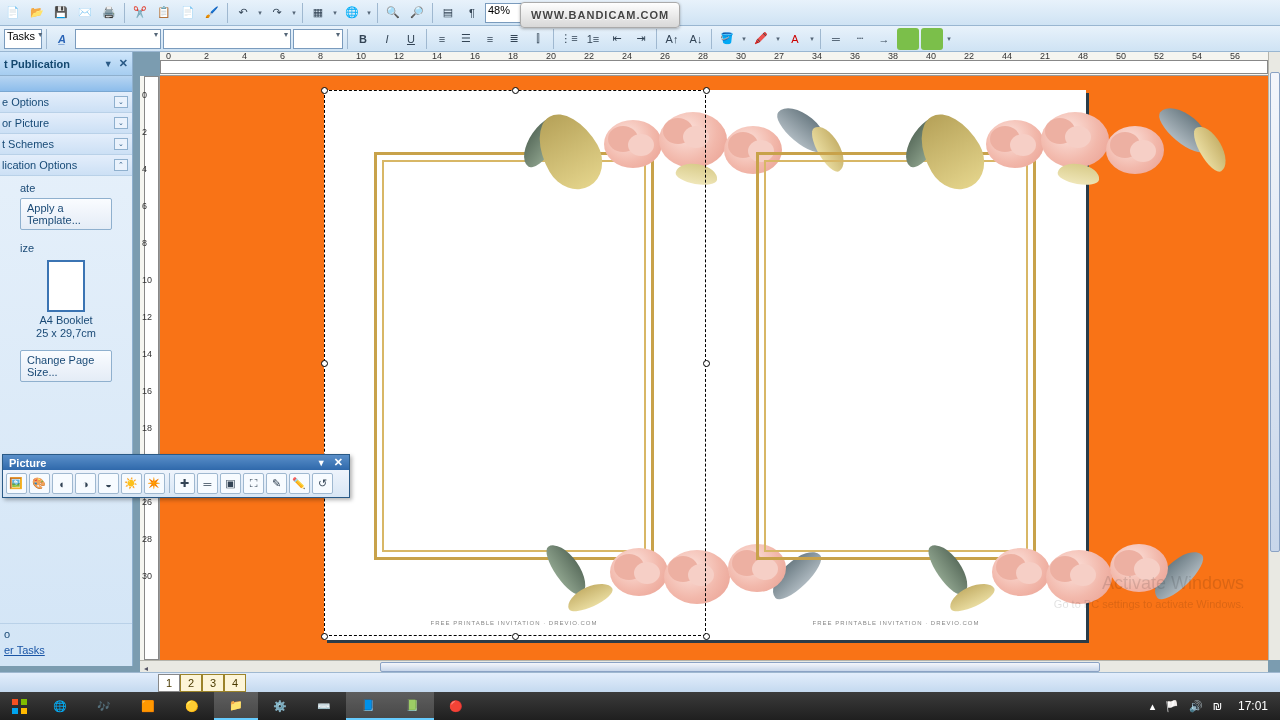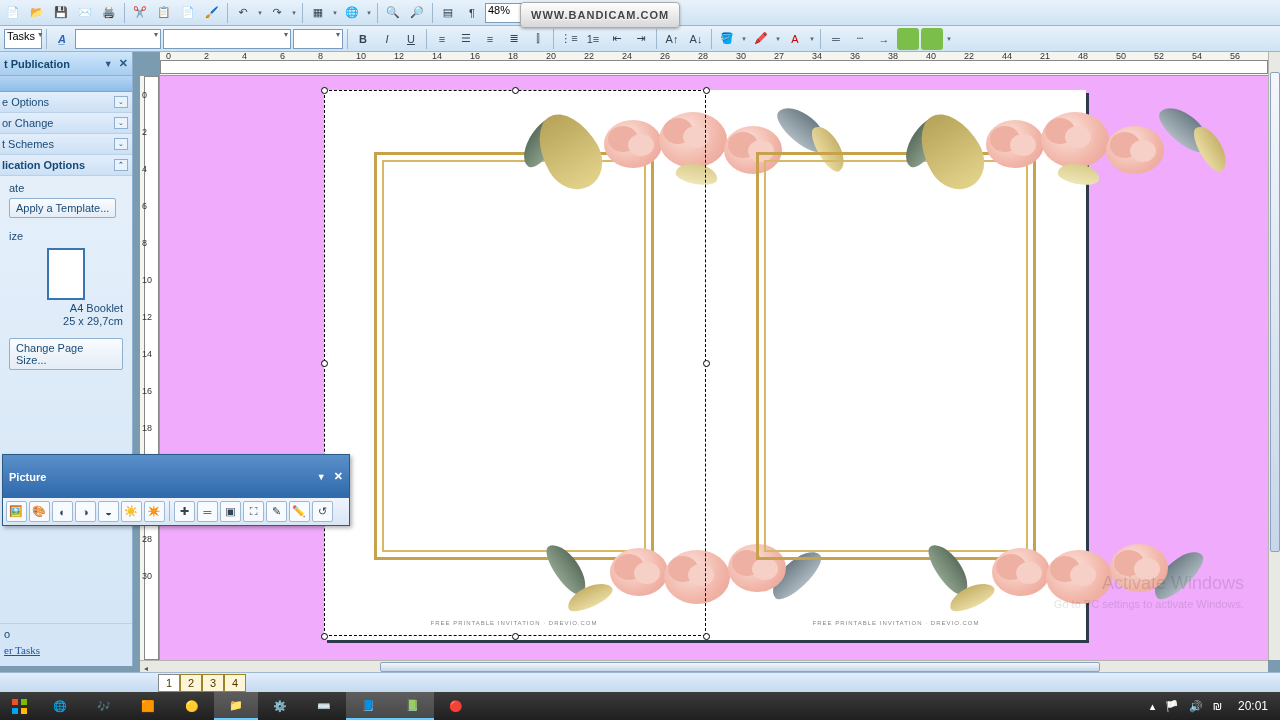--- a/index.html
+++ b/index.html
@@ -19,48 +19,48 @@
 .watermark{position:absolute;top:2px;left:520px;height:26px;background:linear-gradient(#fefefe,#d8d8d8);border:1px solid #aaa;border-radius:4px;padding:0 10px;display:flex;align-items:center;font-family:Arial Black,Arial;font-size:15px;font-weight:900;letter-spacing:1px;color:#444;z-index:50;box-shadow:0 1px 3px rgba(0,0,0,.3);}
 .watermark span{text-shadow:0 1px 0 #fff;}
 
 
 .taskpane{position:absolute;top:52px;left:0;width:133px;bottom:54px;background:linear-gradient(#e9f2fb,#d3e5f6);border-right:1px solid #8fb0ce;}
 .tp-hdr{height:24px;background:linear-gradient(#cfe6fb,#a6cdf0);border-bottom:1px solid #8fb0ce;display:flex;align-items:center;padding:0 4px;color:#14486f;font-weight:bold;}
 .tp-hdr .tri{margin-left:auto;font-size:9px;color:#2a5a86;}
 .tp-hdr .x{margin-left:6px;color:#2a5a86;cursor:pointer;}
 .accord{border-bottom:1px solid #b9d1e8;padding:4px 4px 4px 2px;color:#174a76;background:linear-gradient(#e4eefb,#cce0f5);display:flex;align-items:center;}
 .accord .chev{margin-left:auto;width:14px;height:12px;border:1px solid #8fb0ce;background:#eaf2fc;font-size:7px;display:flex;align-items:center;justify-content:center;color:#2a5a86;}
-.tp-sec{padding:6px 9px;color:#1a4a76;}
+.tp-sec{padding:6px 20px;color:#1a4a76;}
 .tp-btn{background:linear-gradient(#fafcff,#e4ecf6);border:1px solid #8fb0ce;border-radius:2px;padding:3px 6px;margin-top:4px;display:inline-block;cursor:pointer;color:#1a4a76;}
 .thumb{width:38px;height:52px;border:2px solid #3b74b3;background:#fff;margin:6px auto 2px;}
-.thlbl{text-align:right;color:#1a4a76;line-height:1.2;}
-.link{color:#1a55a6;text-decoration:underline;cursor:pointer;font-family:Liberation Serif, serif;}
+.thlbl{text-align:center;color:#1a4a76;line-height:1.2;}
+.link{color:#1a55a6;text-decoration:underline;cursor:pointer;}
 
 
 .hruler{position:absolute;top:52px;left:160px;right:12px;height:24px;background:#f5f5f0;border-bottom:1px solid #999;overflow:hidden;}
 .hruler .track{position:absolute;top:8px;left:0;right:0;height:14px;background:#fff;border:1px solid #888;}
 .hruler .num{position:absolute;top:-1px;font-size:9px;color:#333;}
 .vruler{position:absolute;top:76px;left:140px;width:20px;bottom:60px;background:#f5f5f0;border-right:1px solid #999;}
 .vruler .track{position:absolute;left:4px;right:0;top:0;bottom:0;background:#fff;border:1px solid #888;}
 .vruler .num{position:absolute;left:2px;font-size:9px;color:#333;}
 
-.canvaswrap{position:absolute;top:76px;left:160px;right:12px;bottom:60px;background:#f0abfc;overflow:hidden;}
+.canvaswrap{position:absolute;top:76px;left:160px;right:12px;bottom:60px;background:#f97316;overflow:hidden;}
 .page{position:absolute;top:14px;left:164px;width:762px;height:550px;background:#fff;box-shadow:3px 3px 0 #2b3c48;}
 .selbox{position:absolute;top:14px;left:164px;width:382px;height:546px;border:1px dashed #000;}
 .handle{position:absolute;width:7px;height:7px;background:#fff;border:1px solid #000;border-radius:50%;}
 
 .scrollv{position:absolute;top:52px;right:0;width:12px;bottom:60px;background:#e9e9e3;border-left:1px solid #b4b4ac;}
 .scrollv .th{position:absolute;left:1px;width:10px;top:20px;height:480px;background:linear-gradient(#f4f6fb,#c8d6ea);border:1px solid #8aa2c4;border-radius:2px;}
 .scrollh{position:absolute;left:140px;right:12px;bottom:48px;height:12px;background:#e9e9e3;border-top:1px solid #b4b4ac;}
 .scrollh .ab{width:12px;height:12px;display:inline-flex;align-items:center;justify-content:center;font-size:8px;color:#556;}
 .scrollh .th{position:absolute;top:1px;height:10px;left:240px;width:720px;background:linear-gradient(#f4f6fb,#c8d6ea);border:1px solid #8aa2c4;border-radius:2px;}
 
 
 .picbar{position:absolute;top:454px;left:2px;width:348px;background:#fff;border:1px solid #2a5a86;box-shadow:2px 2px 4px rgba(0,0,0,.3);z-index:40;}
-.picbar .tt{background:linear-gradient(#5a8fc9,#2f69ab);color:#fff;padding:15px 6px;display:flex;align-items:center;font-weight:bold;}
+.picbar .tt{background:linear-gradient(#5a8fc9,#2f69ab);color:#fff;padding:1px 6px;display:flex;align-items:center;font-weight:bold;}
 .picbar .tt .tri{margin-left:auto;color:#fff;font-size:9px;}
 .picbar .tt .x{margin-left:8px;color:#fff;cursor:pointer;}
 .picbar .tools{display:flex;gap:2px;padding:3px;background:linear-gradient(#eef4fc,#d8e6f5);}
 .picbar .tools .tbtn{width:21px;height:21px;border:1px solid #9fb8d0;background:#f7fbff;}
 
 
 .status{position:absolute;left:0;right:0;bottom:28px;height:20px;background:linear-gradient(#e3eefc,#c4d9ef);border-top:1px solid #9fb8d0;display:flex;align-items:center;}
 .status .pages{display:flex;gap:0;margin-left:158px;}
 .status .pg{width:22px;height:18px;border:1px solid #9b8329;background:#fdf5d7;display:flex;align-items:center;justify-content:center;color:#4a3a00;cursor:pointer;}
 .status .pg.cur{background:#fff;border-color:#888;}
@@ -202,28 +202,28 @@
     <span>t Publication</span>
     <span class="tri">▼</span>
     <span class="x">✕</span>
   </div>
   <div style="height:16px;background:linear-gradient(#b7d5f2,#8dbdeb);border-bottom:1px solid #7aa7d1;"></div>
   <div class="accord">
       <span>e Options</span>
       <span class="chev">⌄</span>
     </div>
   <div class="accord">
-      <span>or Change</span>
+      <span>or Picture</span>
       <span class="chev">⌄</span>
     </div>
   <div class="accord">
       <span>t Schemes</span>
       <span class="chev">⌄</span>
     </div>
-  <div class="accord" style="font-weight:bold">
+  <div class="accord" style="font-weight:normal">
       <span>lication Options</span>
       <span class="chev">⌃</span>
     </div>
   <div class="tp-sec">
     <div>ate</div>
     <div class="tp-btn">Apply a Template...</div>
     <div style="margin-top:12px">ize</div>
     <div class="thumb"></div>
     <div class="thlbl">A4 Booklet</div>
     <div class="thlbl">25 x 29,7cm</div>
@@ -416,15 +416,15 @@
   <div class="titem">⚙️</div>
   <div class="titem">⌨️</div>
   <div class="titem active">📘</div>
   <div class="titem active">📗</div>
   <div class="titem">🔴</div>
   <div class="tray">
     <span>▴</span>
     <span>🏳️</span>
     <span>🔊</span>
     <span>₪</span>
-    <span class="clock">20:01</span>
+    <span class="clock">17:01</span>
   </div>
 </div>
 
 </body></html>

